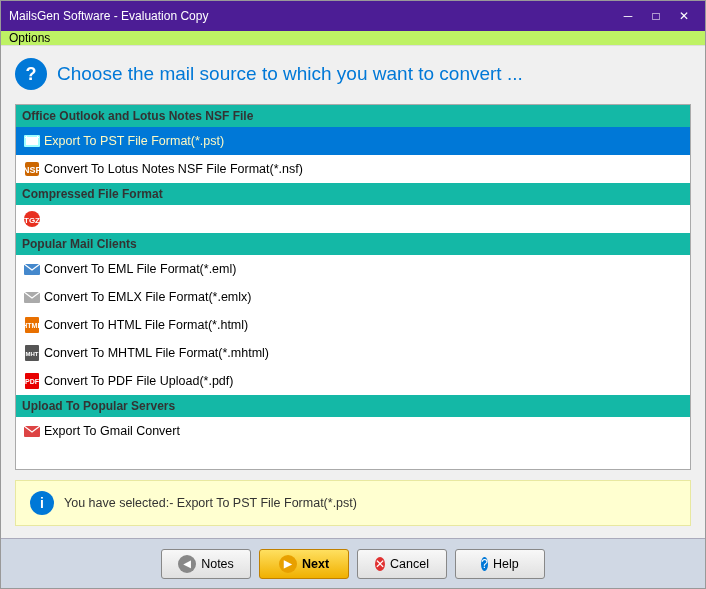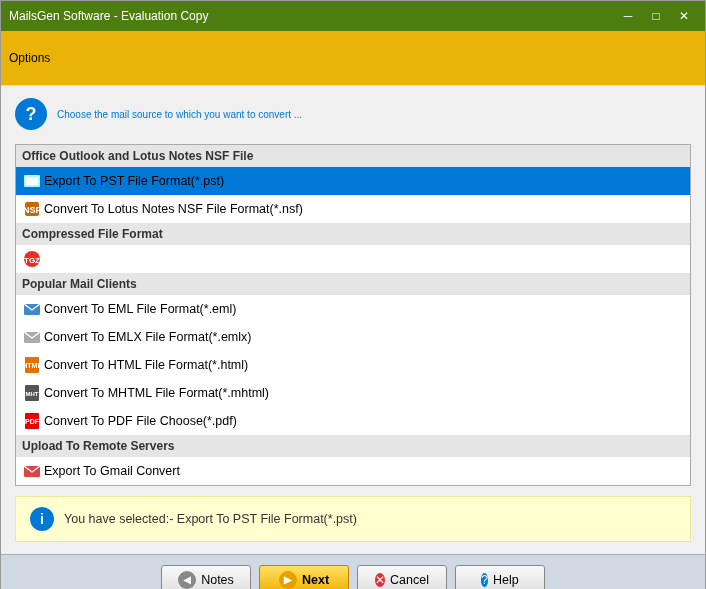--- a/index.html
+++ b/index.html
@@ -16,21 +16,21 @@
     .window {
       width: 706px;
       height: 589px;
       background: #f0f0f0;
       border: 1px solid #999;
       display: flex;
       flex-direction: column;
     }
 
     .title-bar {
-      background: #4d7c0f;
+      background: #4c1d95;
       color: white;
       height: 30px;
       display: flex;
       align-items: center;
       justify-content: space-between;
       padding: 0 8px;
       flex-shrink: 0;
     }
 
     .title-bar-title {
@@ -51,22 +51,22 @@
       color: white;
       cursor: pointer;
       font-size: 12px;
       display: flex;
       align-items: center;
       justify-content: center;
     }
 
     
     .menu-bar {
-      background: #eab308;
-      padding: 20px 8px;
+      background: #bef264;
+      padding: 0 8px;
       font-size: 12px;
       border-bottom: 1px solid #ddd;
       flex-shrink: 0;
     }
 
     
     .main-content {
       flex: 1;
       display: flex;
       flex-direction: column;
@@ -91,45 +91,45 @@
       display: flex;
       align-items: center;
       justify-content: center;
       font-size: 18px;
       font-weight: bold;
       flex-shrink: 0;
     }
 
     .header-text {
       color: #0078d7;
-      font-size: 10px;
+      font-size: 19px;
     }
 
     
     .list-container {
       flex: 1;
       border: 1px solid #aaa;
       background: white;
       overflow-y: scroll;
       overflow-x: hidden;
     }
 
     .list-item {
       display: flex;
       align-items: center;
       padding: 4px 6px;
       cursor: pointer;
       user-select: none;
       min-height: 24px;
     }
-    .list-item.selected { background: #0078d7; color: #000000; }
+    .list-item.selected { background: #0078d7; color: #fef9c3; }
 
     .list-category {
       padding: 3px 6px;
-      background: #e5e5e5;
+      background: #14b8a6;
       font-weight: bold;
       font-size: 12px;
       color: #333;
       min-height: 22px;
       display: flex;
       align-items: center;
     }
 
     .item-icon {
       width: 20px;
@@ -321,23 +321,23 @@
           </div>
           <span class="item-label">Convert To MHTML File Format(*.mhtml)</span>
         </div>
         <div class="list-item">
           <div class="item-icon">
             <svg width="18" height="18" viewBox="0 0 18 18">
               <rect x="2" y="1" width="14" height="16" rx="1" fill="#e80000"></rect>
               <text x="9" y="12" text-anchor="middle" fill="white" font-size="7" font-weight="bold">PDF</text>
             </svg>
           </div>
-          <span class="item-label">Convert To PDF File Choose(*.pdf)</span>
-        </div>
-        <div class="list-category">Upload To Remote Servers</div>
+          <span class="item-label">Convert To PDF File Upload(*.pdf)</span>
+        </div>
+        <div class="list-category">Upload To Popular Servers</div>
         <div class="list-item">
           <div class="item-icon">
             <svg width="18" height="18" viewBox="0 0 18 18">
               <rect x="1" y="4" width="16" height="11" rx="1" fill="#dd4444"></rect>
               <polyline points="1,4 9,10 17,4" fill="none" stroke="#ffffff" stroke-width="1.2"></polyline>
             </svg>
           </div>
           <span class="item-label">Export To Gmail Convert</span>
         </div>
       </div>

